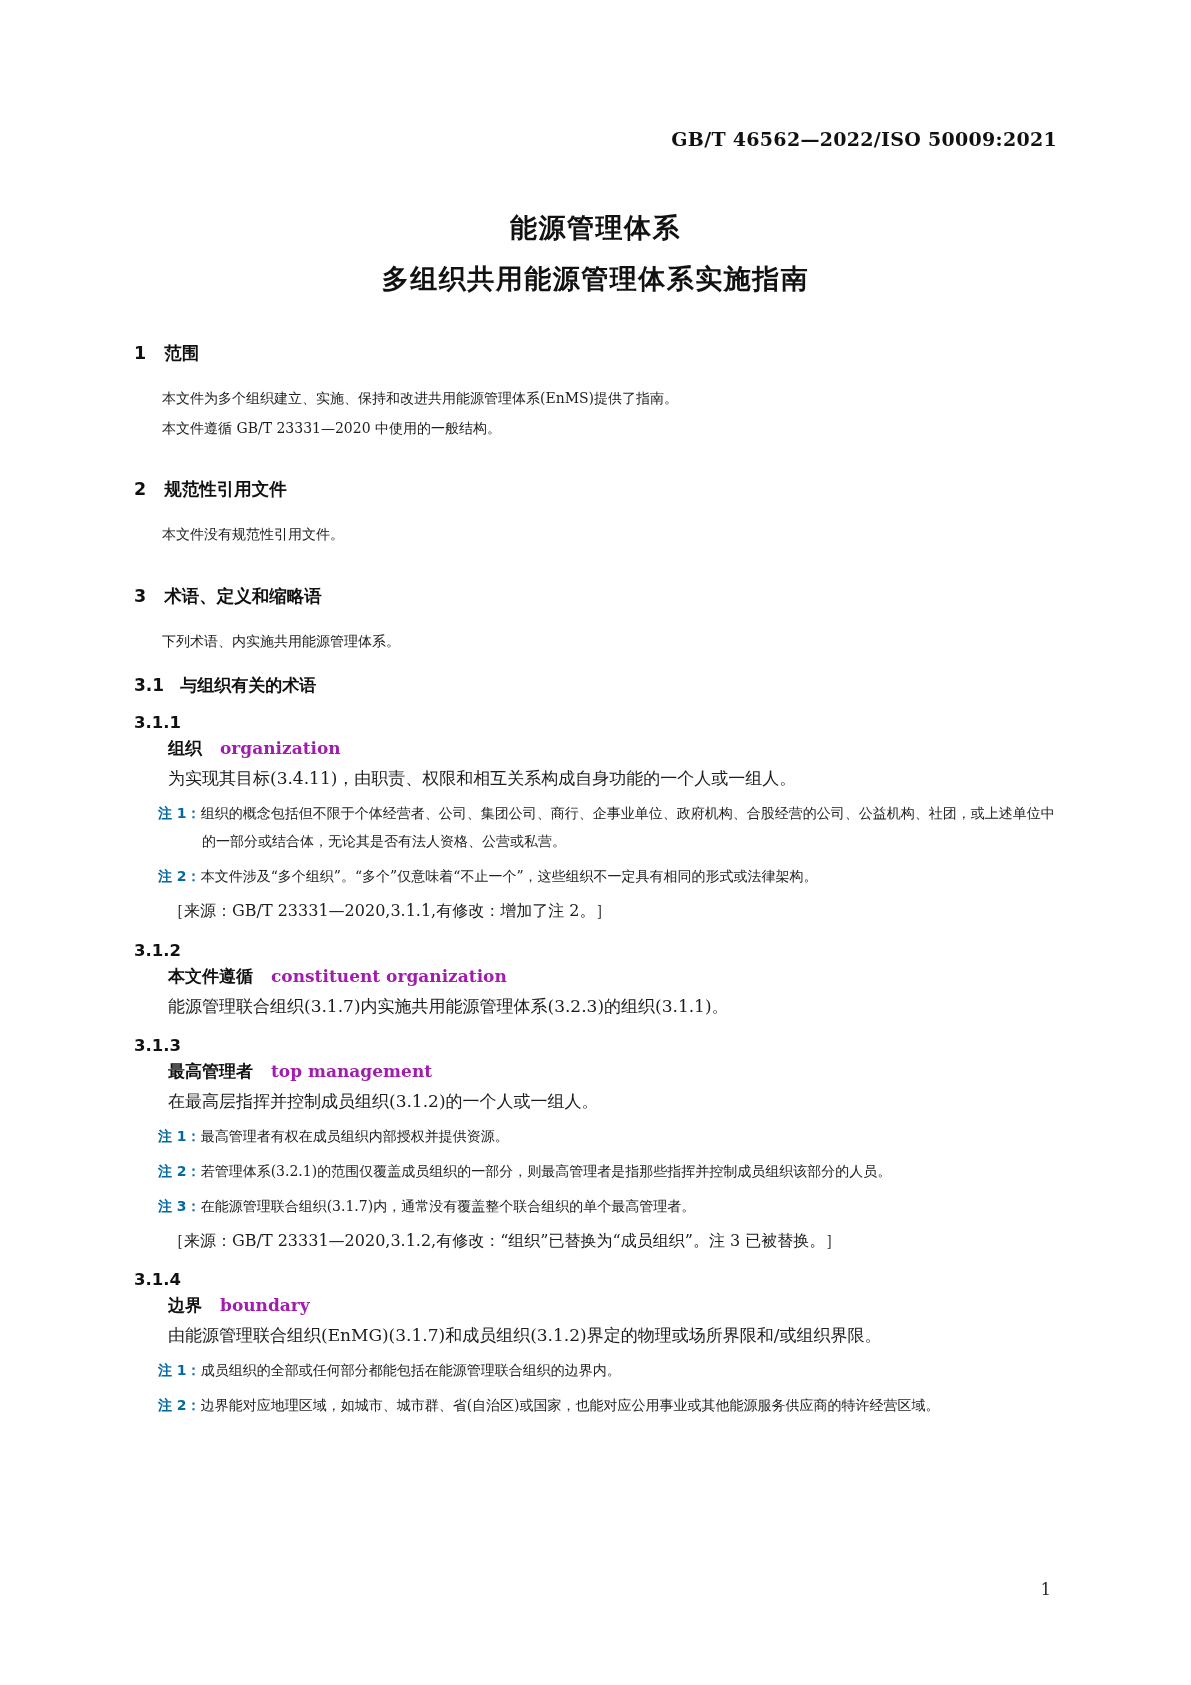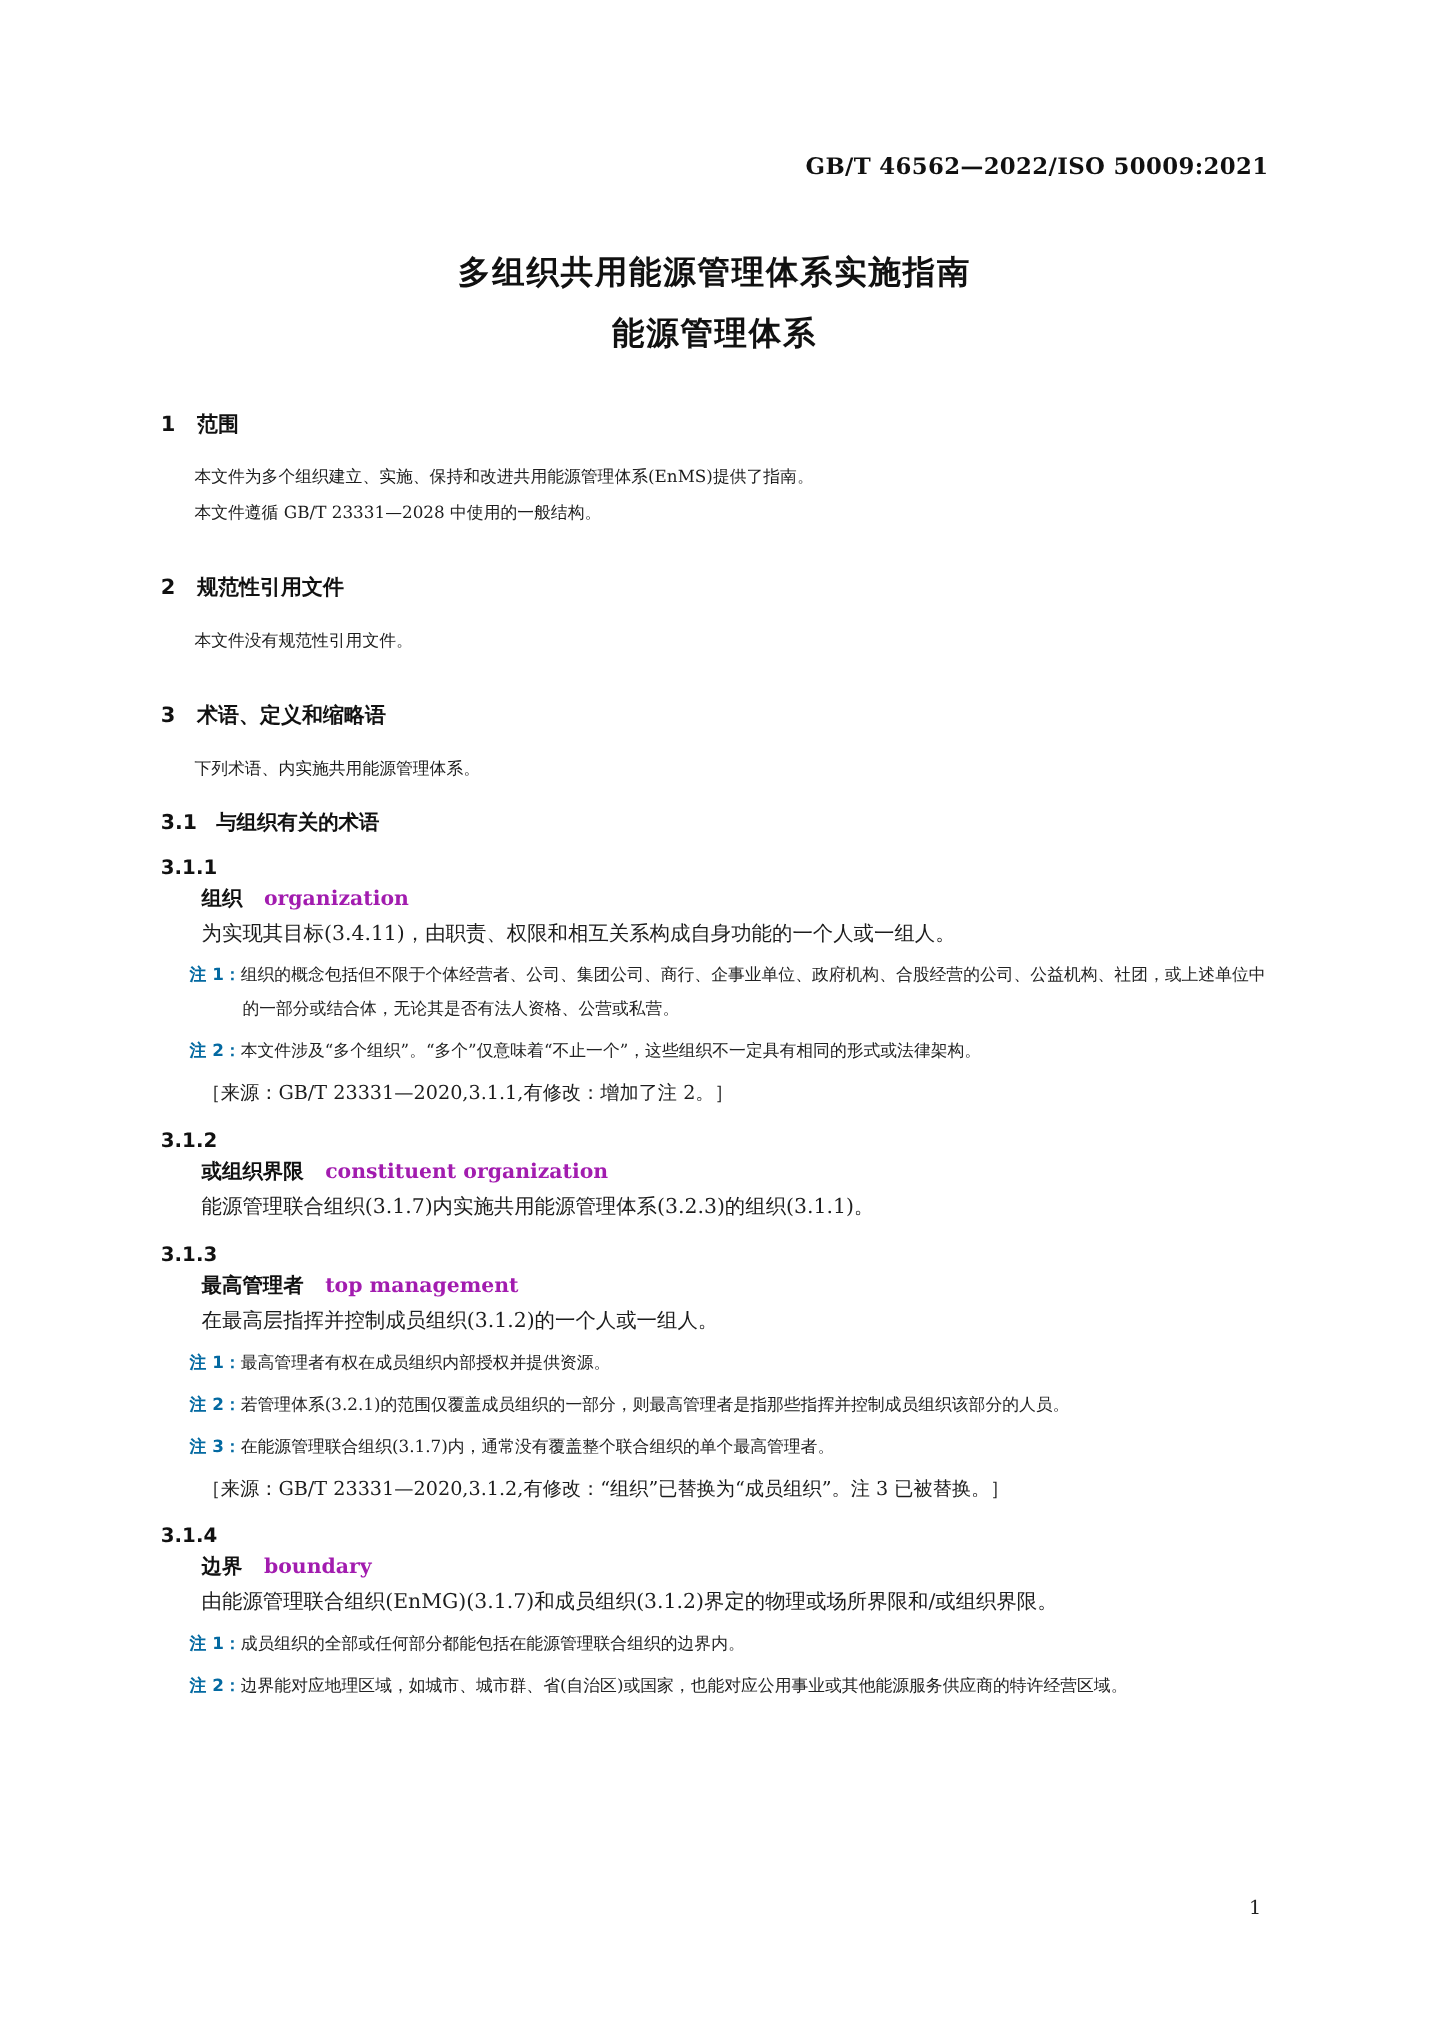--- a/index.html
+++ b/index.html
@@ -120,30 +120,30 @@
   }
 </style>
 </head>
 <body>
 
 <div class="page">
 
   <div class="doc-number">GB/T 46562—2022/ISO 50009:2021</div>
 
   <h1 class="doc-title">
+    <span class="title-line">能源管理体系</span>
     <span class="title-line">多组织共用能源管理体系实施指南</span>
-    <span class="title-line">能源管理体系</span>
   </h1>
 
   <section>
     <h2 class="clause-heading first">
       <span class="clause-num">1</span><span>范围</span>
     </h2>
     <p class="body-para">本文件为多个组织建立、实施、保持和改进共用能源管理体系(EnMS)提供了指南。</p>
-    <p class="body-para">本文件遵循 GB/T 23331—2028 中使用的一般结构。</p>
+    <p class="body-para">本文件遵循 GB/T 23331—2020 中使用的一般结构。</p>
   </section>
 
   <section>
     <h2 class="clause-heading">
       <span class="clause-num">2</span><span>规范性引用文件</span>
     </h2>
     <p class="body-para">本文件没有规范性引用文件。</p>
   </section>
 
   <section>
@@ -163,21 +163,21 @@
       </p>
       <p class="term-def">为实现其目标(3.4.11)，由职责、权限和相互关系构成自身功能的一个人或一组人。</p>
       <p class="note"><span class="note-label">注 1：</span><span class="note-text">组织的概念包括但不限于个体经营者、公司、集团公司、商行、企事业单位、政府机构、合股经营的公司、公益机构、社团，或上述单位中的一部分或结合体，无论其是否有法人资格、公营或私营。</span></p>
       <p class="note"><span class="note-label">注 2：</span><span class="note-text">本文件涉及“多个组织”。“多个”仅意味着“不止一个”，这些组织不一定具有相同的形式或法律架构。</span></p>
       <p class="source">［来源：GB/T 23331—2020,3.1.1,有修改：增加了注 2。］</p>
     </div>
 
     <div class="term-block">
       <p class="term-num">3.1.2</p>
       <p class="term-title">
-        <span class="term-zh">或组织界限</span><span class="term-en">constituent organization</span>
+        <span class="term-zh">本文件遵循</span><span class="term-en">constituent organization</span>
       </p>
       <p class="term-def">能源管理联合组织(3.1.7)内实施共用能源管理体系(3.2.3)的组织(3.1.1)。</p>
     </div>
 
     <div class="term-block">
       <p class="term-num">3.1.3</p>
       <p class="term-title">
         <span class="term-zh">最高管理者</span><span class="term-en">top management</span>
       </p>
       <p class="term-def">在最高层指挥并控制成员组织(3.1.2)的一个人或一组人。</p>

